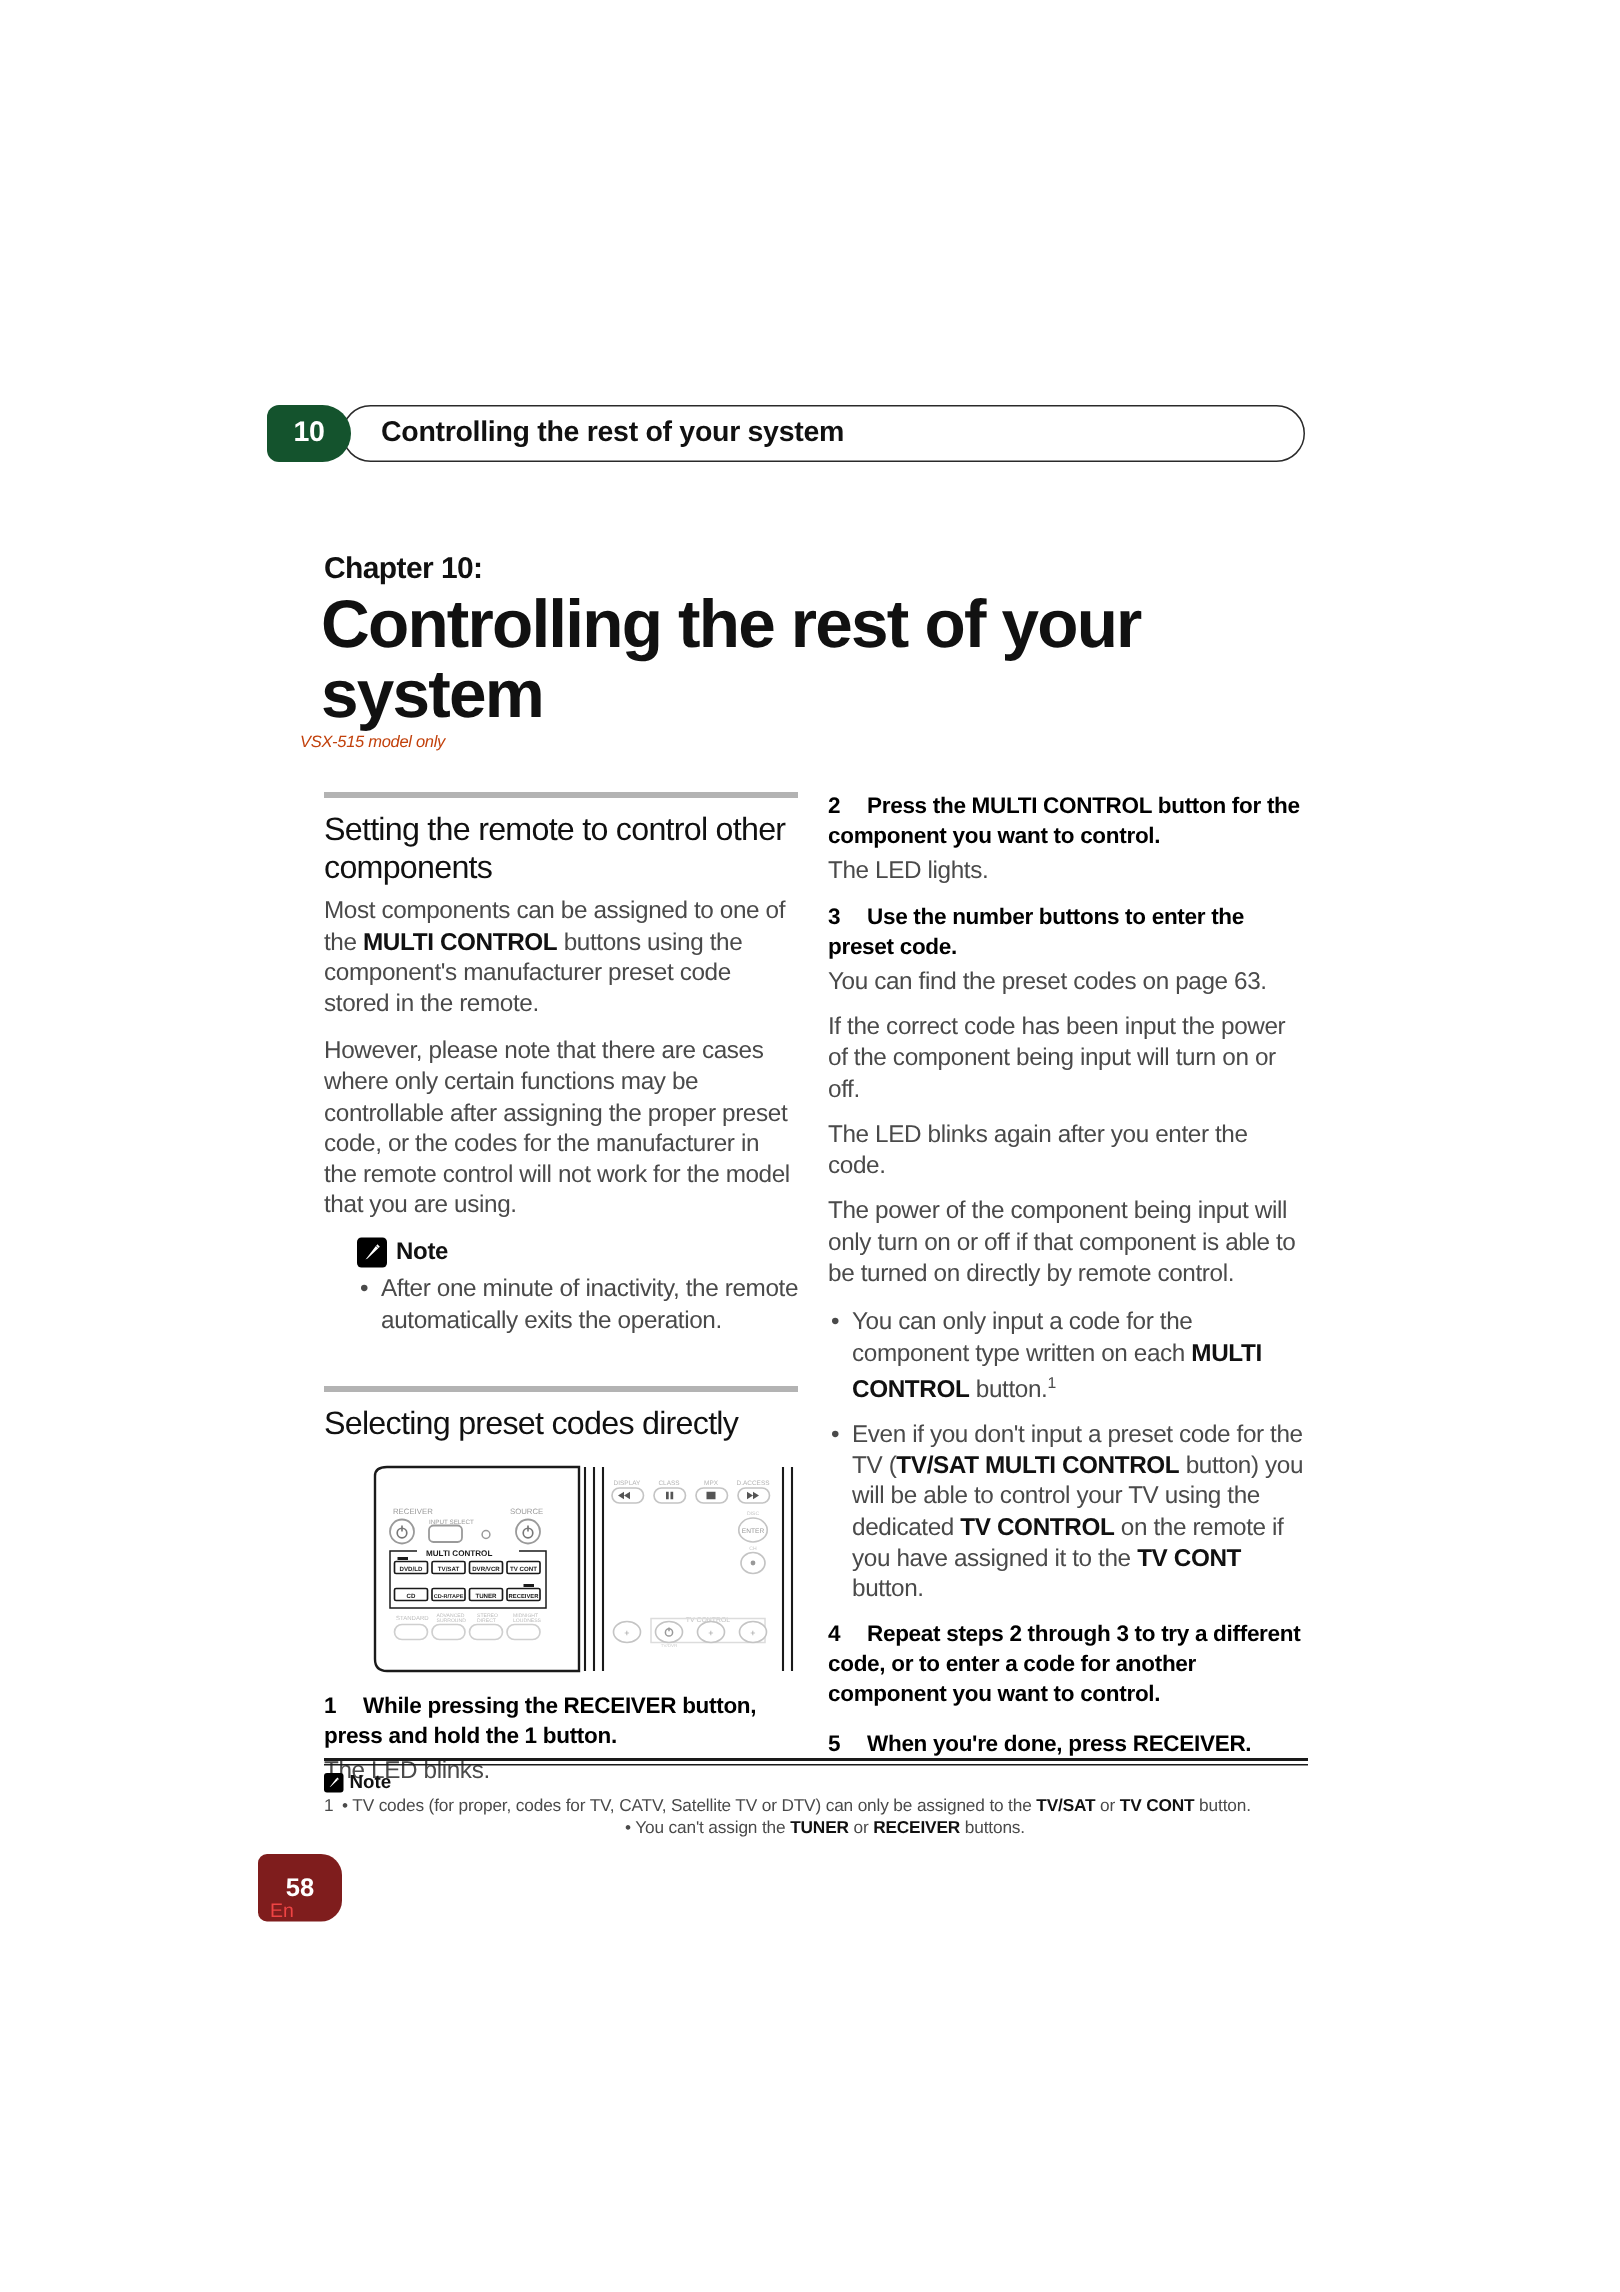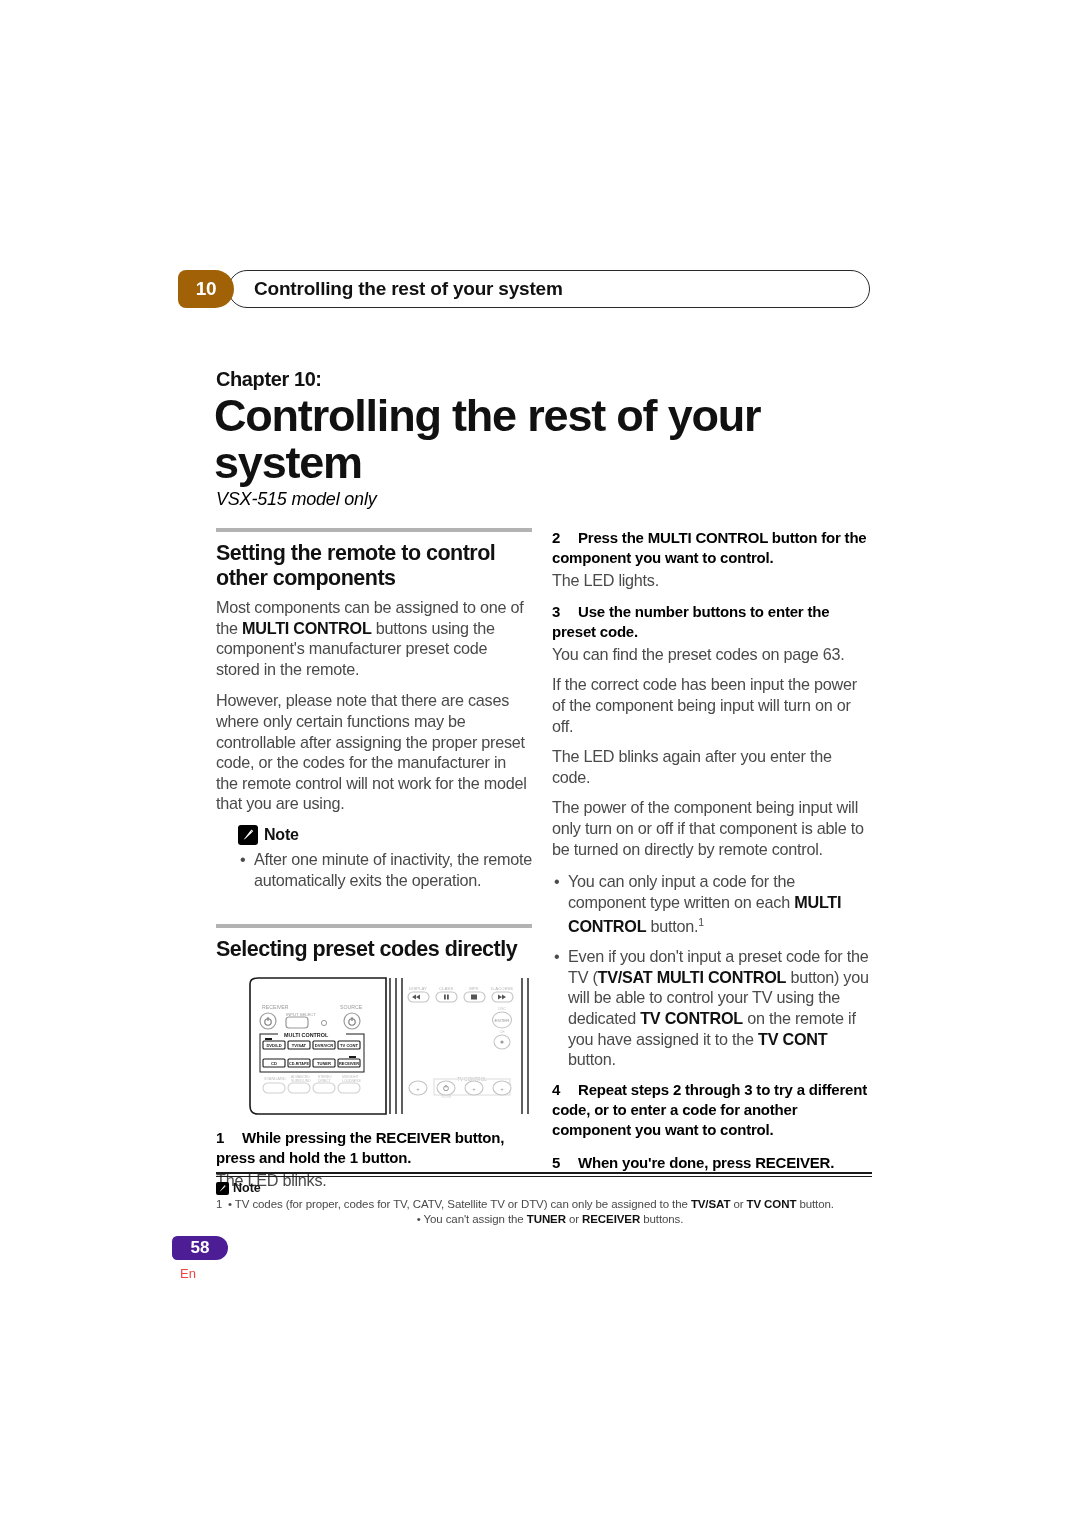--- a/index.html
+++ b/index.html
@@ -30,21 +30,21 @@
     left: 178px;
     top: 270px;
     width: 692px;
     height: 40px;
   }
   .runhead-badge {
     position: absolute;
     left: 0; top: 0;
     width: 56px;
     height: 38px;
-    background: #a16207;
+    background: #14532d;
     border-radius: 8px 19px 19px 8px;
     color: #fff;
     font-weight: bold;
     font-size: 19px;
     display: flex;
     align-items: center;
     justify-content: center;
     letter-spacing: -0.3px;
   }
   .runhead-pill {
@@ -86,25 +86,25 @@
     top: 392px;
     width: 640px;
     font-size: 45px;
     font-weight: bold;
     line-height: 47px;
     letter-spacing: -1.2px;
     color: #111;
   }
   .chapter-sub {
     position: absolute;
-    left: 216px;
+    left: 200px;
     top: 489px;
-    font-size: 18px;
+    font-size: 11px;
     font-style: italic;
-    color: #000000;
+    color: #c2410c;
     letter-spacing: -0.2px;
   }
 
   
   .col-left {
     position: absolute;
     left: 216px;
     top: 528px;
     width: 316px;
   }
@@ -115,21 +115,21 @@
     width: 318px;
   }
 
   .rule {
     height: 4px;
     background: #b3b3b3;
     margin: 0 0 9px 0;
   }
   .sec-head {
     font-size: 21.5px;
-    font-weight: bold;
+    font-weight: normal;
     line-height: 25px;
     letter-spacing: -0.5px;
     color: #111;
     margin: 0 0 6px 0;
   }
   p.body {
     font-size: 16.2px;
     line-height: 20.6px;
     margin: 0 0 11px 0;
     color: #4a4a4a;
@@ -255,22 +255,22 @@
   .fn-row b { color: #111; }
   .fn-marker { display: inline-block; width: 12px; }
   .fn-indent { padding-left: 12px; text-align: center; }
 
   
   .pagenum {
     position: absolute;
     left: 172px;
     top: 1236px;
     width: 56px;
-    height: 24px;
-    background: #4c1d95;
+    height: 45px;
+    background: #7f1d1d;
     border-radius: 6px 14px 14px 6px;
     color: #fff;
     font-size: 17px;
     font-weight: bold;
     display: flex;
     align-items: center;
     justify-content: center;
   }
   .pagelang {
     position: absolute;

